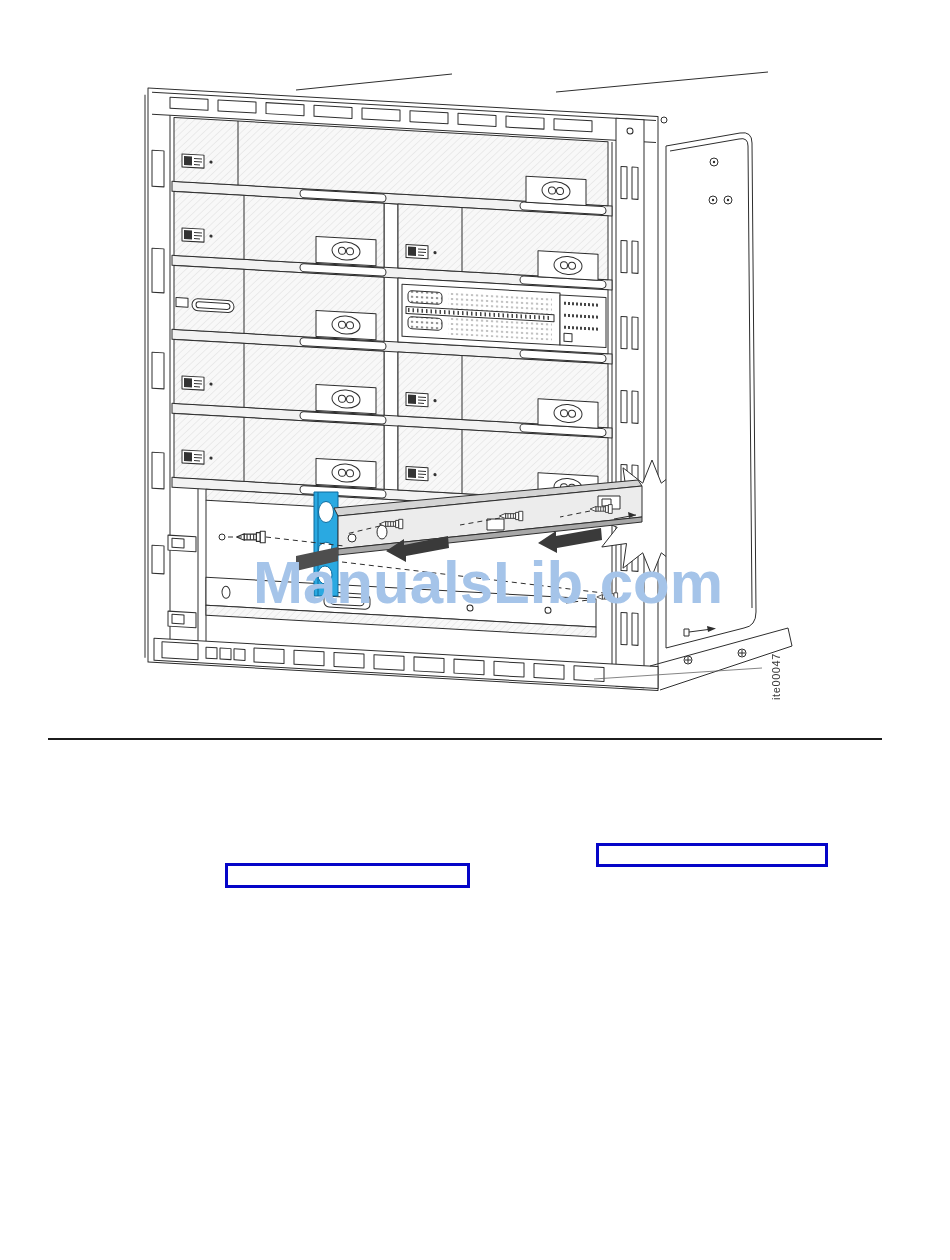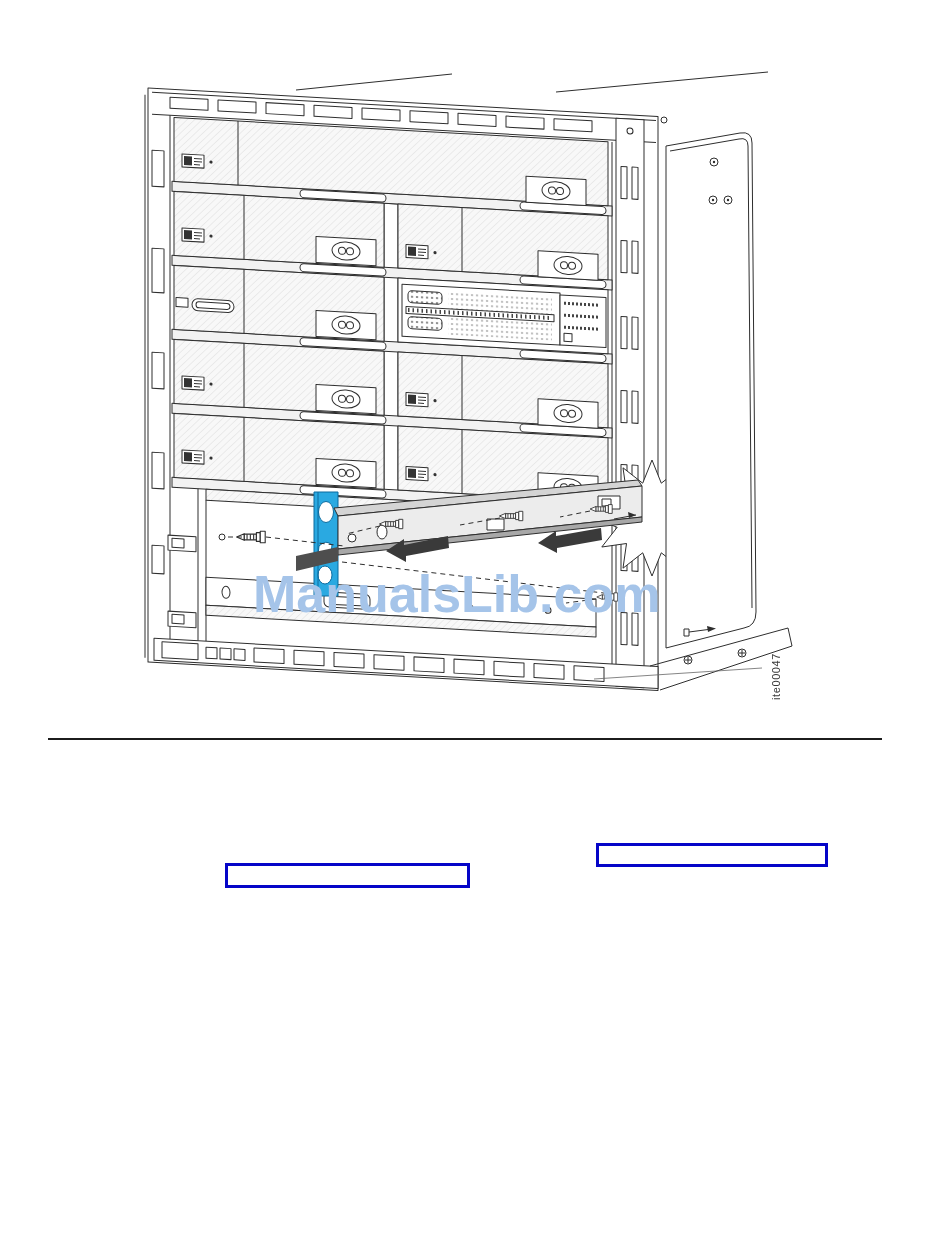--- a/index.html
+++ b/index.html
@@ -4,24 +4,23 @@
 <style>
   html,body{margin:0;padding:0}
   body{
     width:950px;height:1260px;background:#ffffff;position:relative;
     font-family:"Liberation Sans",sans-serif;overflow:hidden;
   }
   .page{position:absolute;inset:0;background:#fff}
   .diagram{position:absolute;left:0;top:0;z-index:1}
   .watermark{
     position:absolute;left:253px;top:548px;z-index:6;
-    font-size:52px;font-weight:bold;white-space:nowrap;
+    font-size:60px;font-weight:bold;white-space:nowrap;
     color:var(--watermark-blue,#a5c4e9);
     font-family:"Liberation Sans",sans-serif;
-    margin-top:16px;
   }
   .figure-label{
     position:absolute;left:770px;top:700px;z-index:4;
     transform:rotate(-90deg);transform-origin:0 0;
     font-size:11px;color:#3a3a3a;letter-spacing:.6px;white-space:nowrap;
   }
   .divider{
     position:absolute;left:48px;top:738px;width:834px;height:2px;
     background:#1c1c1c;z-index:2;
   }

